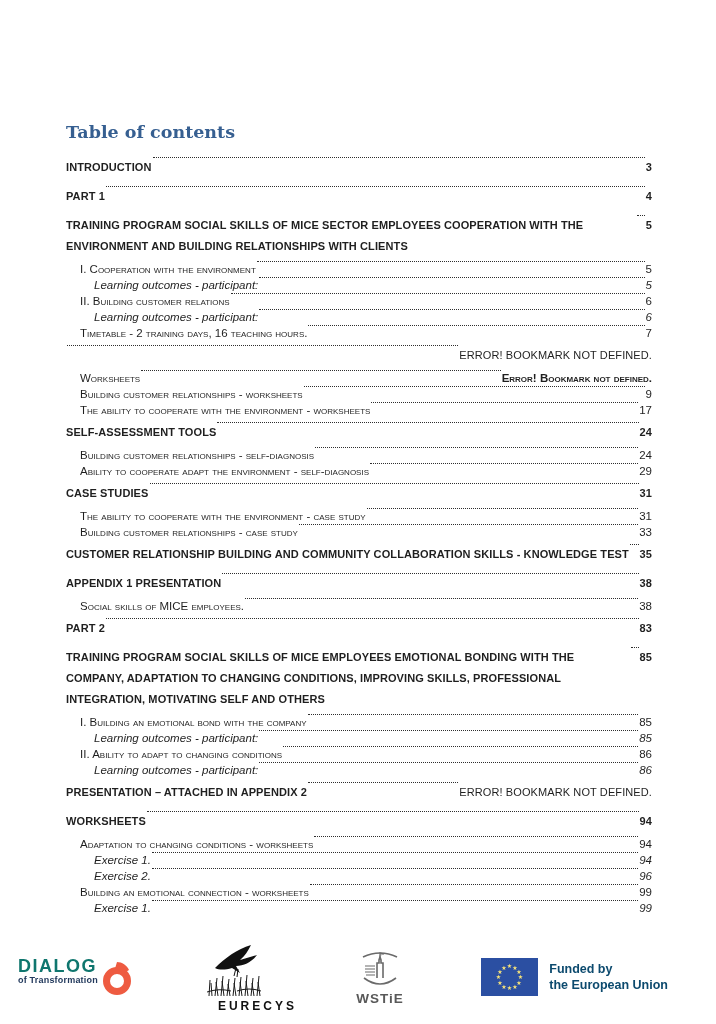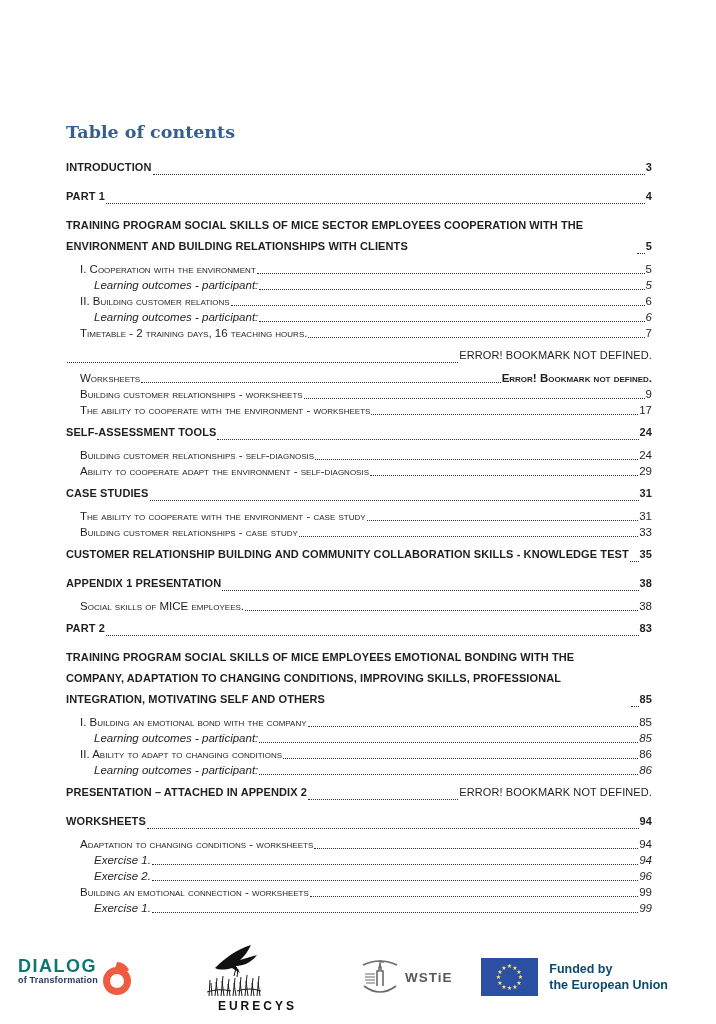--- a/index.html
+++ b/index.html
@@ -13,21 +13,21 @@
     overflow:hidden;
   }
   .doc-title {
     font-family:"DejaVu Serif","Liberation Serif",serif;
     font-weight:bold;
     font-size:17.5px;
     color:#365f91;
     margin-bottom:11px;
   }
   .toc { display:flex; flex-direction:column; width:586px; }
-  .toc-row { display:flex; align-items:flex-end; width:100%; }
+  .toc-row { display:flex; align-items:flex-start; width:100%; }
   .toc-label { flex:0 1 auto; }
   .leader {
     flex:1 1 8px; min-width:8px;
     border-bottom:1.7px dotted #2e2e2e;
     margin:0 1px 3px 1px;
   }
   .toc-page { flex:0 0 auto; white-space:nowrap; }
 
   .lvl1 { font-weight:bold; font-size:11px; line-height:21px; margin:4px 0; letter-spacing:.1px; }
   .lvl1 .toc-page { font-weight:bold; }
@@ -52,21 +52,21 @@
   .dialog-name { font-weight:bold; font-size:18px; letter-spacing:1.5px; color:#0f766e; line-height:18px; }
   .dialog-sub { font-weight:bold; font-size:9px; color:#22395c; line-height:10px; letter-spacing:.2px; }
   .dialog-fineprint { margin-top:2px; }
   .fineline { height:2px; background:#9aa3ad; margin-bottom:1.5px; }
   .fineline.l1 { width:58px; } .fineline.l2 { width:34px; }
   .dialog-flame { margin-left:2px; margin-top:2px; }
   
   .eurecys-logo { display:flex; flex-direction:column; align-items:center; margin-left:40px; }
   .eurecys-name { font-size:12px; letter-spacing:3px; color:#111; font-weight:bold; margin-top:1px;margin-left:44px; }
   
-  .wstie-logo { display:flex; flex-direction:row; align-items:center; margin-left:58px; }
+  .wstie-logo { display:flex; flex-direction:column; align-items:center; margin-left:58px; }
   .wstie-name { font-size:13.5px; font-weight:bold; color:#595959; letter-spacing:1px; margin-top:1px; }
   
   .eu-logo { display:flex; align-items:center; margin-left:auto; margin-right:22px; }
   .eu-text { margin-left:11px; font-weight:bold; font-size:12.5px; line-height:16px; color:#0c4a6e; }
 </style>
 </head>
 <body>
 
 <div class="doc-title">Table of contents</div>
 

